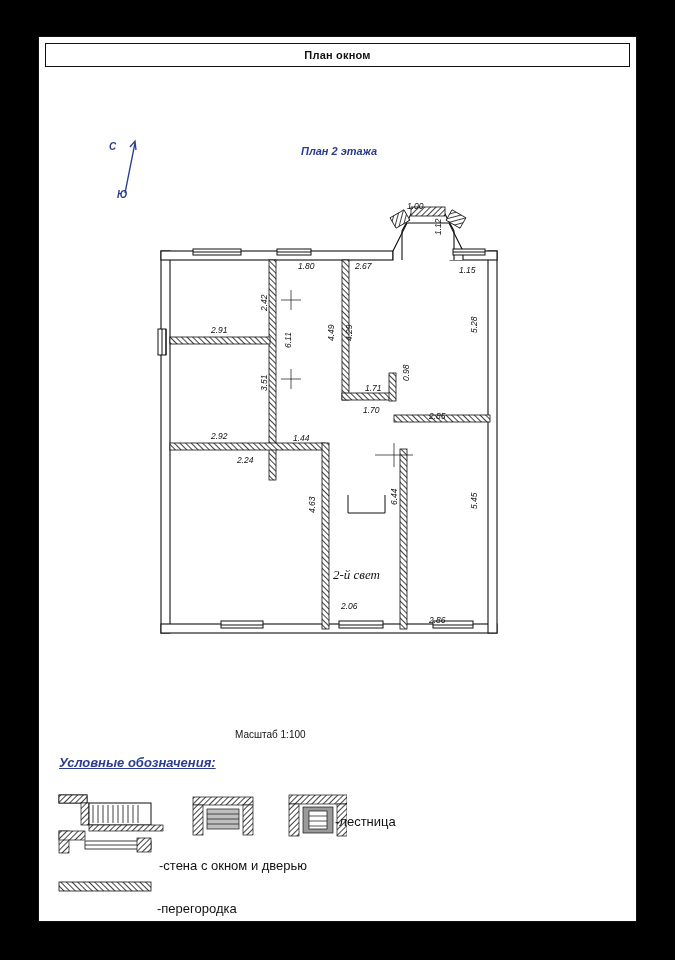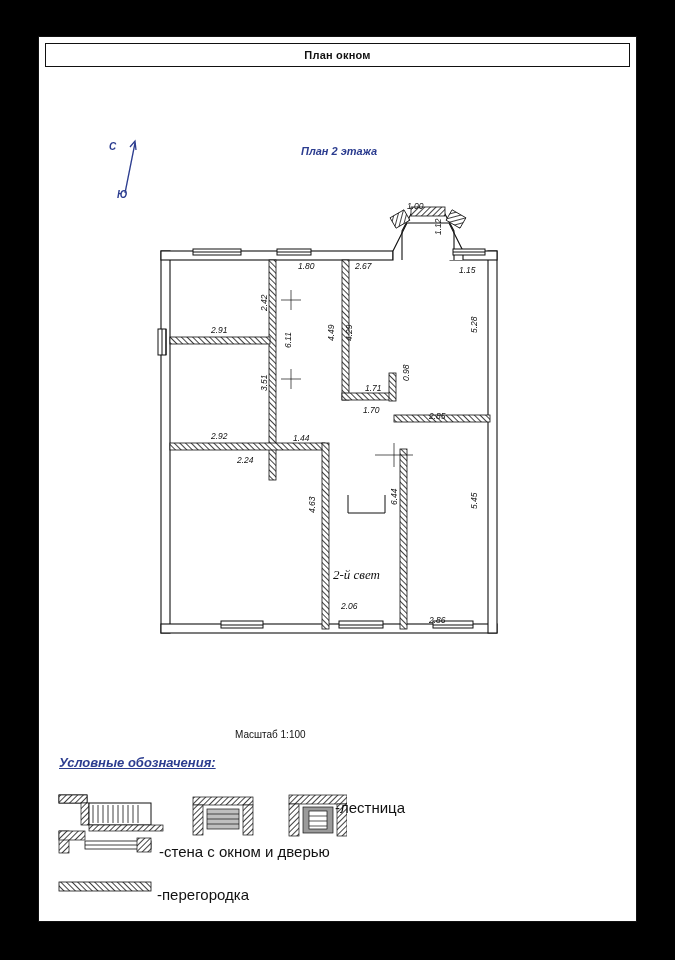--- a/index.html
+++ b/index.html
@@ -124,23 +124,24 @@
     left: 20px;
     top: 718px;
     font-size: 13px;
     font-weight: bold;
     font-style: italic;
     color: #2b3c8f;
     text-decoration: underline;
   }
   .legend-text {
     position: absolute;
-    font-size: 15px;
+    font-size: 13px;
     color: #111111;
     white-space: nowrap;
+    margin-top: 15px;
   }
   #legend-stairs-text { left: 296px; top: 762px; }
   #legend-wall-text { left: 120px; top: 806px; }
   #legend-part-text { left: 118px; top: 849px; }
   svg { display: block; }
 </style>
 </head>
 <body>
 
 <div id="page">

